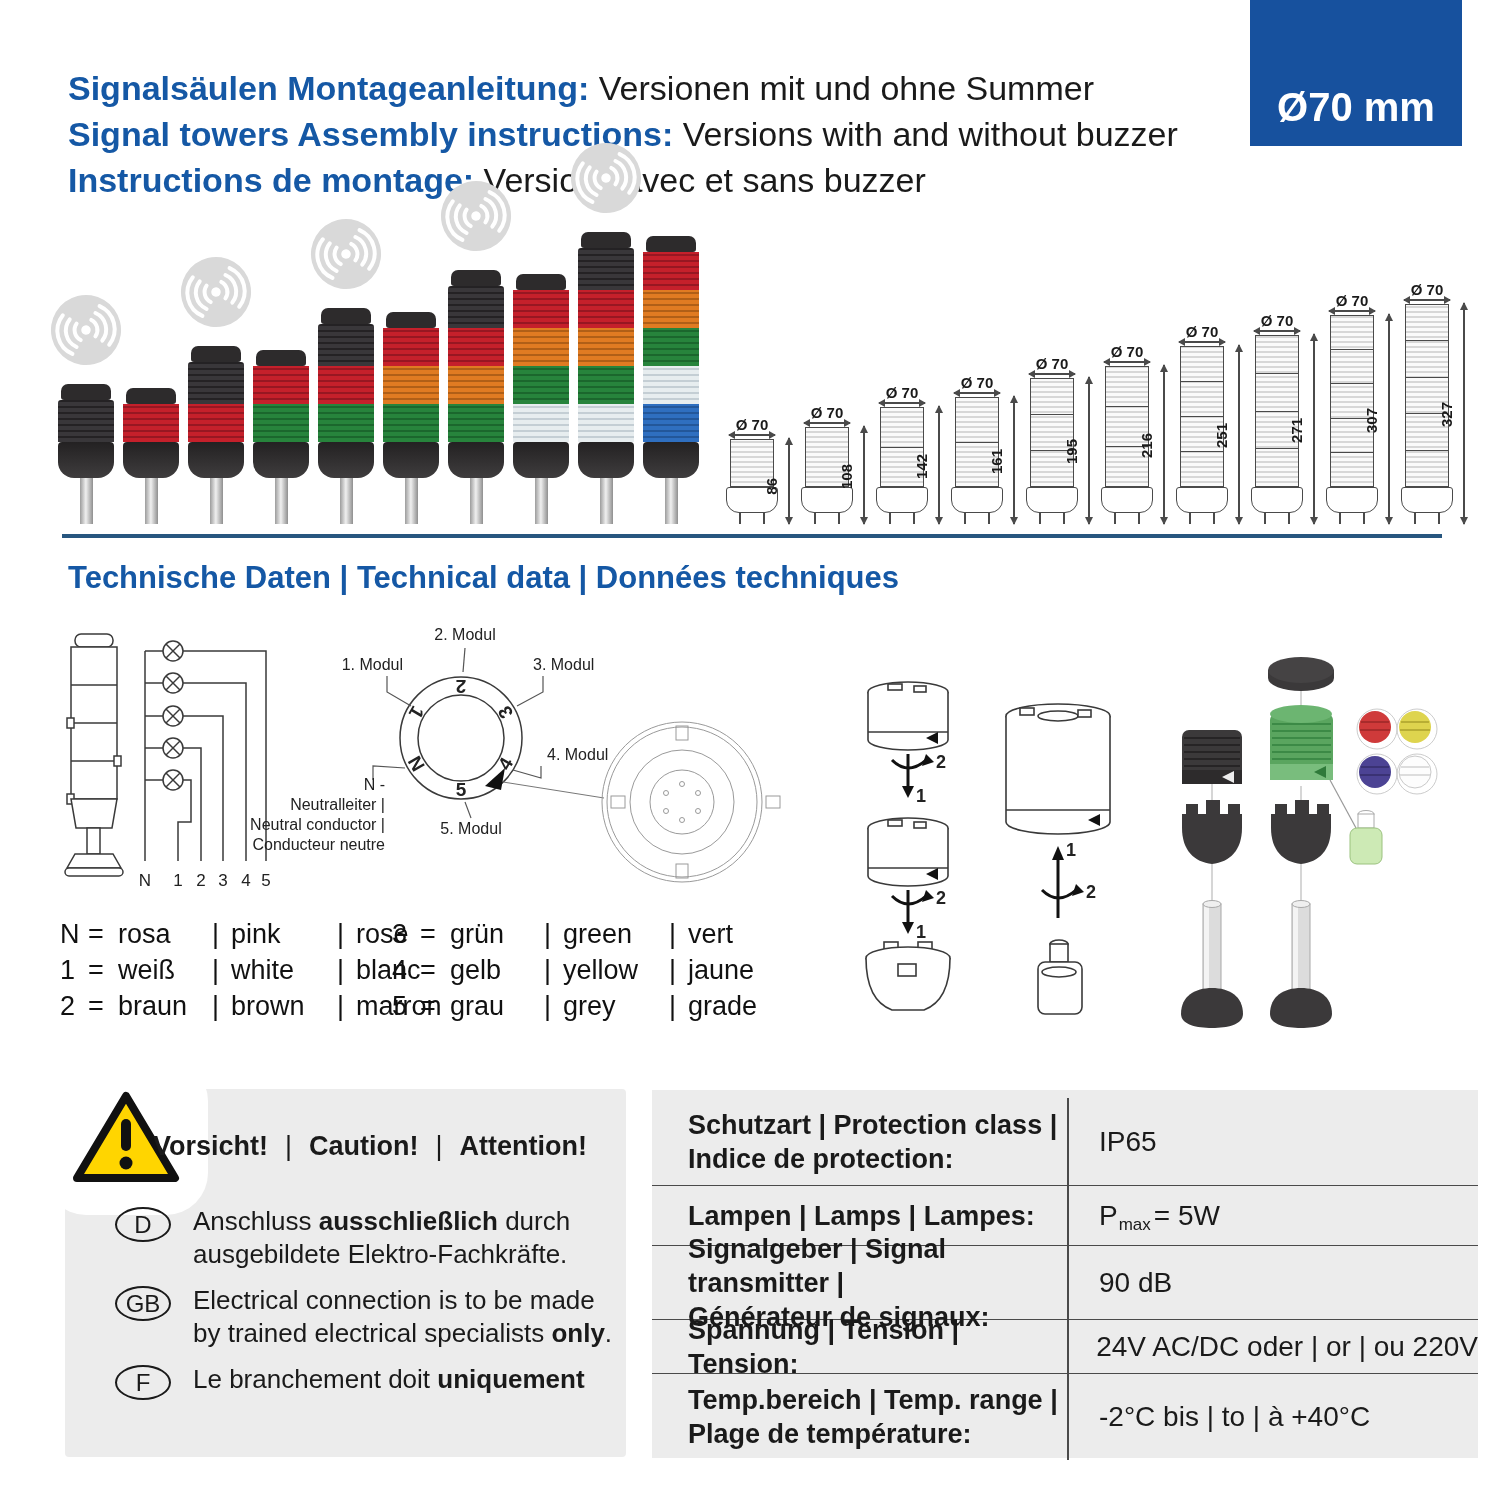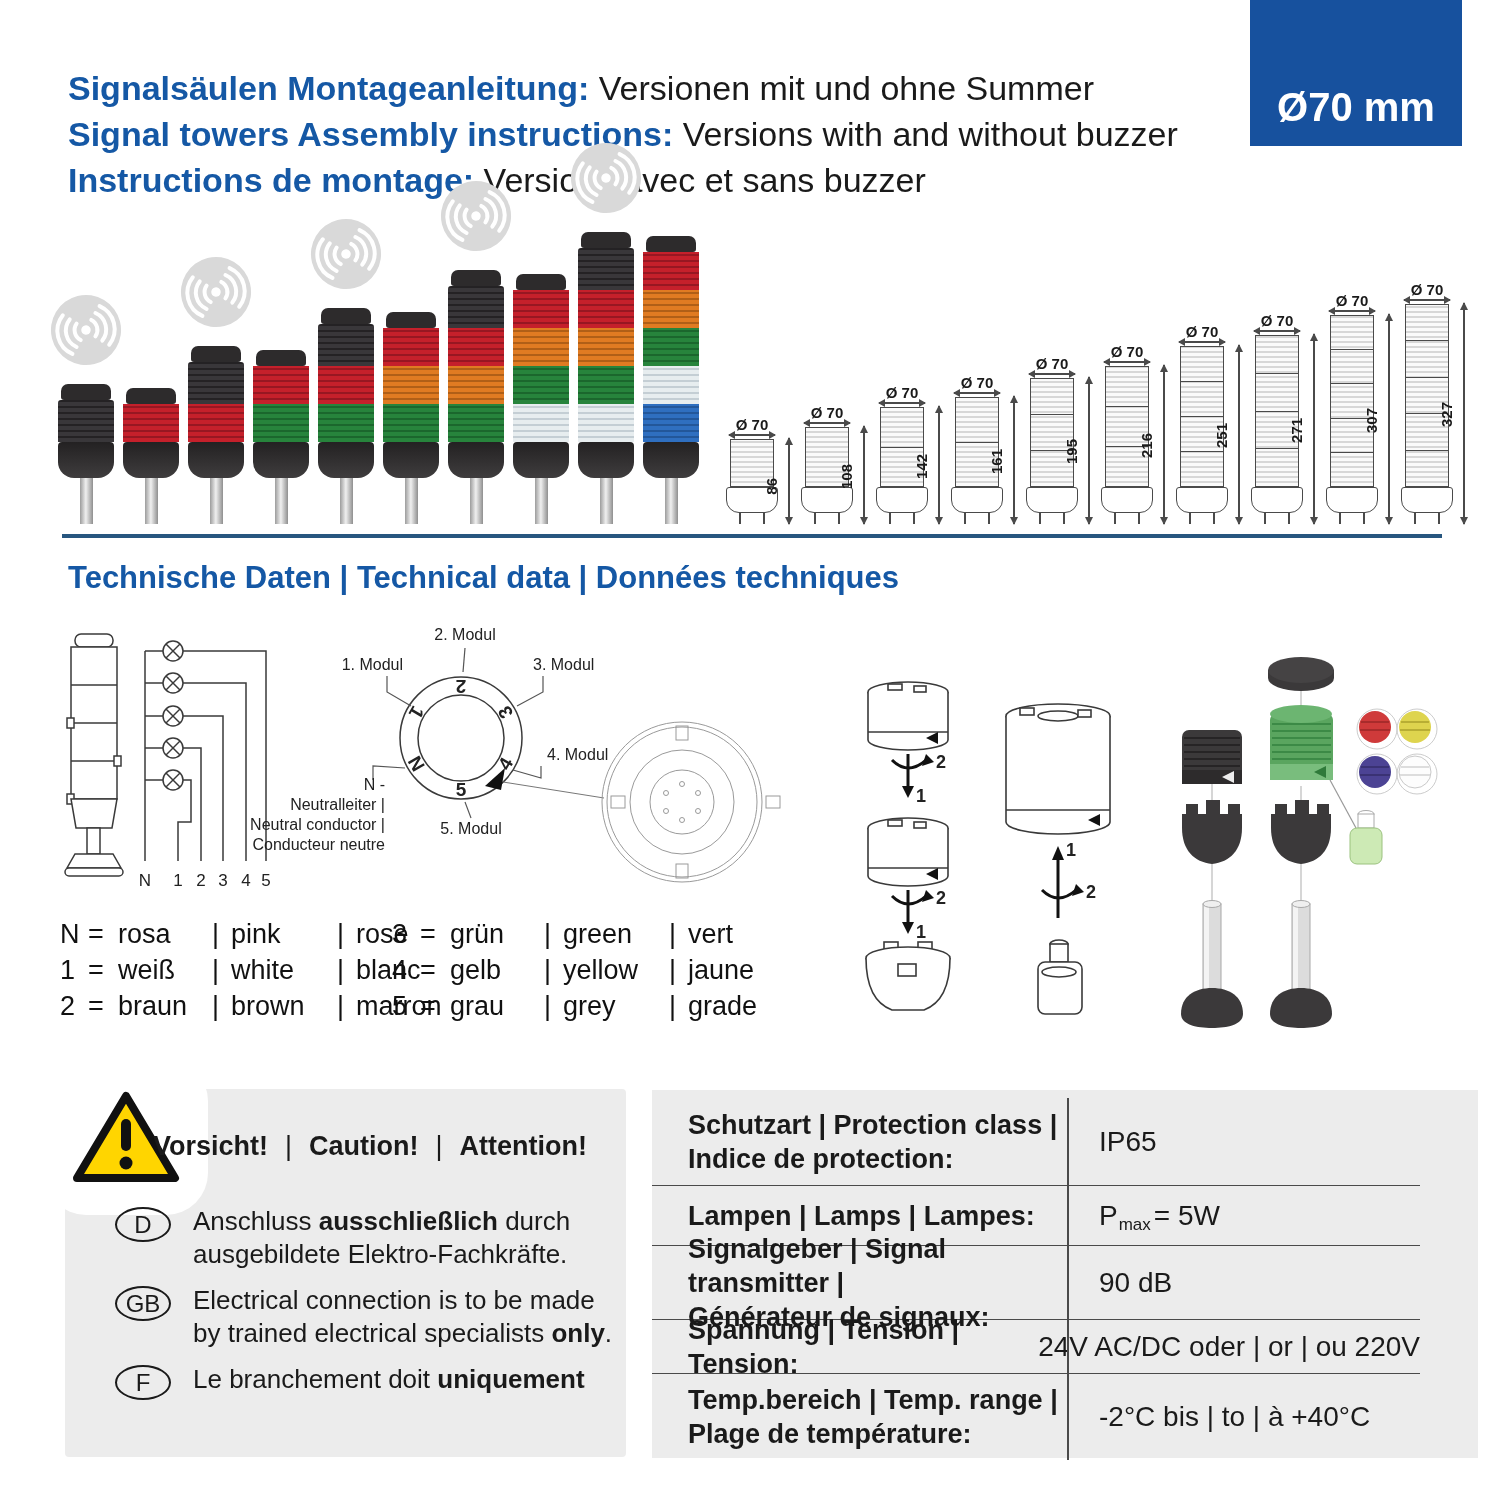--- a/index.html
+++ b/index.html
@@ -74,21 +74,21 @@
   .warn-title .pipe{margin:0 17px;font-weight:normal}
   .warn-entries{position:absolute;left:50px;top:116px;display:flex;flex-direction:column;gap:13px}
   .warn-entry{display:flex;align-items:flex-start}
   .warn-badge{min-width:56px;height:35px;border:2.5px solid #1a1a1a;border-radius:50%;display:flex;align-items:center;
               justify-content:center;font-size:24px;margin-top:2px;padding:0 6px}
   .warn-text{margin-left:22px;font-size:26px;line-height:33px}
   .warn-text b{font-weight:bold}
 
   
   .tech-table{position:absolute;left:652px;top:1090px;width:826px;height:368px;background:#ececec;padding-top:8px}
-  .tt-row{display:flex;position:relative;margin-right:58px;border-bottom:1.5px solid var(--line);padding-left:36px}
+  .tt-row{display:flex;position:relative;border-bottom:1.5px solid var(--line);padding-left:36px}
   .tt-row:last-child{border-bottom:none}
   .tt-row::before{content:'';position:absolute;left:415px;top:0;bottom:0;width:1.5px;background:var(--line)}
   .tt-label{width:379px;font-weight:bold;font-size:27px;line-height:34px;display:flex;flex-direction:column;justify-content:center}
   .tt-value{flex:1;display:flex;align-items:center;padding-left:32px;font-size:28px;white-space:nowrap}
   .tt-sub{font-size:17px;position:relative;top:9px;margin:0 3px 0 1px}
 </style>
 </head>
 <body>
 
 <div class="page">

